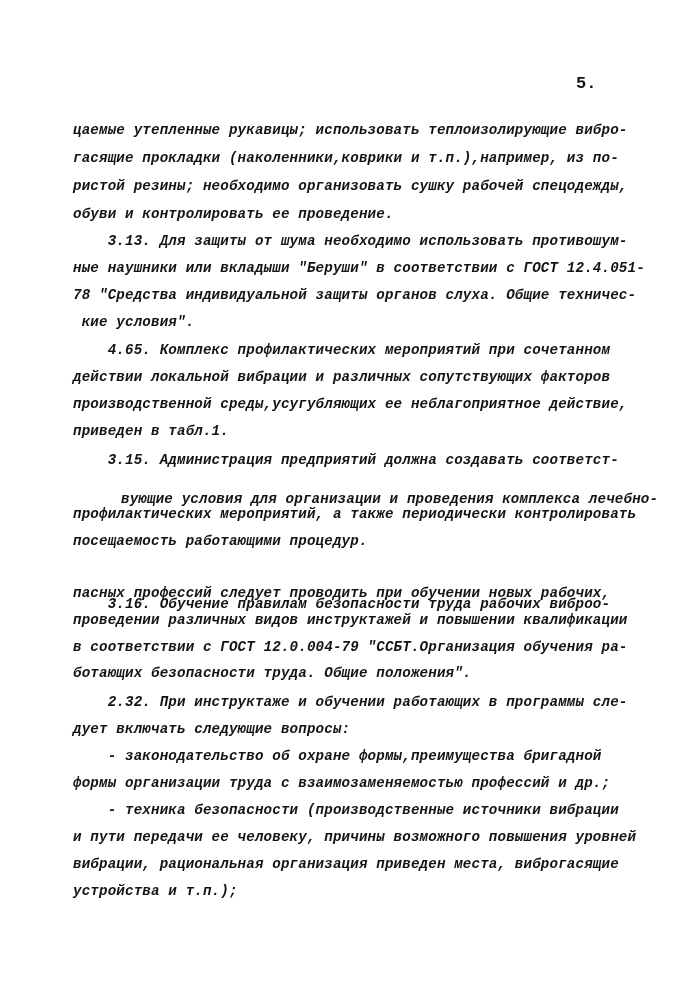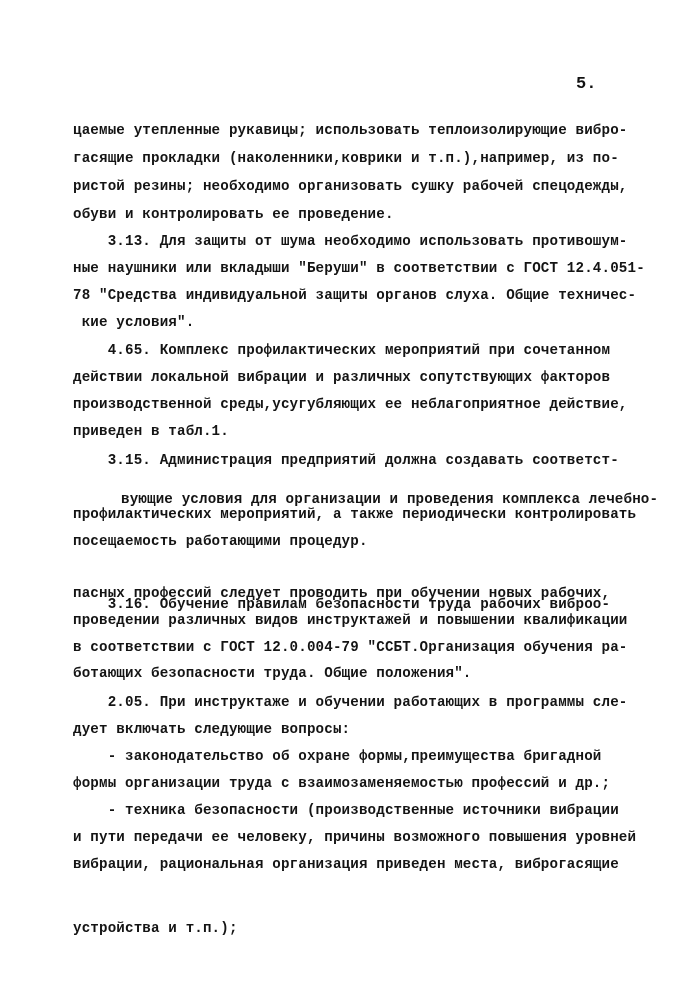--- a/index.html
+++ b/index.html
@@ -33,20 +33,21 @@
     }
     .line {
       position: absolute;
       left: 73px;
       white-space: pre;
       font-size: 14.2px;
       font-weight: bold;
       letter-spacing: 0.15px;
       line-height: 18px;
       color: #141414;
+      font-style: italic;
     }
   </style>
 </head>
 <body>
 
 <div class="page">
 
   <div class="page-number">5.</div>
 
   <div>
@@ -79,29 +80,29 @@
 
   <div>
     <div class="line" style="top:557px;margin-top:38px;">    3.16. Обучение правилам безопасности труда рабочих виброо-</div>
     <div class="line" style="top:584px;">пасных профессий следует проводить при обучении новых рабочих,</div>
     <div class="line" style="top:611px;">проведении различных видов инструктажей и повышении квалификации</div>
     <div class="line" style="top:638px;">в соответствии с ГОСТ 12.0.004-79 "ССБТ.Организация обучения ра-</div>
     <div class="line" style="top:664px;">ботающих безопасности труда. Общие положения".</div>
   </div>
 
   <div>
-    <div class="line" style="top:693px;">    2.05. При инструктаже и обучении работающих в программы сле-</div>
+    <div class="line" style="top:693px;">    2.32. При инструктаже и обучении работающих в программы сле-</div>
     <div class="line" style="top:720px;">дует включать следующие вопросы:</div>
   </div>
 
   <div>
     <div class="line" style="top:747px;">    - законодательство об охране формы,преимущества бригадной</div>
     <div class="line" style="top:774px;text-align:center;">формы организации труда с взаимозаменяемостью професcий и др.;</div>
   </div>
 
   <div>
     <div class="line" style="top:801px;">    - техника безопасности (производственные источники вибрации</div>
     <div class="line" style="top:828px;">и пути передачи ее человеку, причины возможного повышения уровней</div>
     <div class="line" style="top:855px;">вибрации, рациональная организация приведен места, виброгасящие</div>
-    <div class="line" style="top:882px;margin-top:37px;">устройства и т.п.);</div>
+    <div class="line" style="top:882px;">устройства и т.п.);</div>
   </div>
 
 </div>
 
 </body></html>

